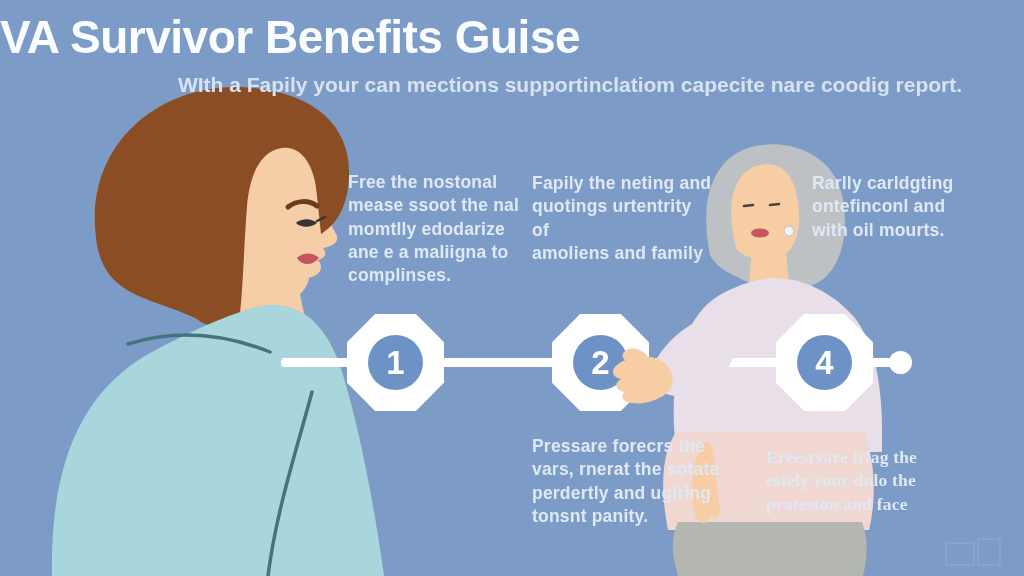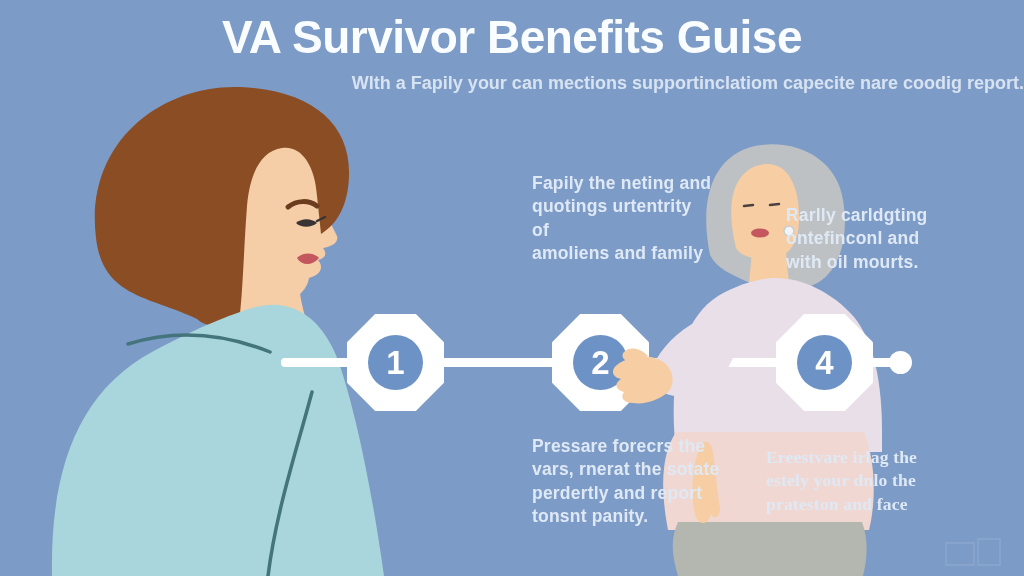--- a/index.html
+++ b/index.html
@@ -2,36 +2,36 @@
 <html style="--bg: #7d9bc7; --title-color: #fafdff; --subtitle-color: #d8e3f2; --body-text: #dfe9f5; --octagon: #ffffff; --step-circle: #6d93c6; --timeline: #ffffff; --man-hair: #8b4e24; --man-skin: #f5cda7; --man-shirt: #a9d6dc; --shirt-seam: #44757d; --woman-hair: #bdc1c3; --woman-skin: #f7cda4; --woman-top: #e9dfe9; --woman-dress: #f1d7d1; --woman-skirt: #b4b6b0; --lips: #c4565e;"><head>
 <meta charset="utf-8">
 <style>
   html,body{margin:0;padding:0;background:#222;}
   .canvas{
     position:relative;width:1024px;height:576px;overflow:hidden;
     background:var(--bg,#7d9bc7);
     font-family:"Liberation Sans", sans-serif;
   }
   .title{
-    position:absolute;left:0;top:10px;width:1024px;text-align:center;
+    position:absolute;left:0;top:10px;width:1024px;text-align:left;
     font-size:46px;font-weight:800;color:var(--title-color,#fafdff);
     letter-spacing:-0.5px;margin:0;
   }
   .subtitle{
-    position:absolute;left:116px;top:73px;width:908px;text-align:right;
-    font-size:18px;font-weight:600;color:var(--subtitle-color,#d8e3f2);
+    position:absolute;left:116px;top:73px;width:908px;text-align:center;
+    font-size:21px;font-weight:600;color:var(--subtitle-color,#d8e3f2);
   }
   .figures{position:absolute;left:0;top:0;width:1024px;height:576px;}
   .textblock{
     position:absolute;font-size:17.5px;line-height:1.33;font-weight:600;
     color:var(--body-text,#dfe9f5);white-space:pre-line;letter-spacing:.2px;
   }
   .tb1{left:348px;top:171px;width:200px;}
   .tb2{left:532px;top:172px;width:180px;}
-  .tb3{left:786px;top:172px;width:180px;margin-top:32px;}
+  .tb3{left:812px;top:172px;width:180px;}
   .tb4{left:347px;top:435px;width:210px;}
   .tb5{left:532px;top:435px;width:195px;}
   .tb6{left:766px;top:446px;width:200px;font-family:Liberation Serif, serif;}
   .timeline-line{
     position:absolute;left:281px;top:358px;width:620px;height:9px;
     background:var(--timeline,#ffffff);border-radius:4px;
   }
   .timeline-dot{
     position:absolute;left:889px;top:351px;width:23px;height:23px;border-radius:50%;
     background:var(--timeline,#ffffff);
@@ -112,29 +112,34 @@
 
   <svg class="figures" viewBox="0 0 1024 576" aria-hidden="true" style="pointer-events:none;">
     <path fill="var(--woman-top)" d="M708 316 C684 326 666 342 656 360 C649 374 652 386 662 392 C678 400 702 398 718 388 L734 356 Z"></path>
     <path fill="var(--woman-skin)" d="M660 360 C648 354 630 356 618 364 C610 370 612 377 621 379 C614 383 615 390 624 392 C620 397 623 403 633 403 C645 405 659 400 668 392 C676 384 674 367 660 360 Z"></path>
     <path fill="var(--woman-skin)" d="M648 356 C640 348 630 346 624 352 C620 356 624 362 632 362 Z"></path>
   </svg>
 
   <h1 class="title">VA Survivor Benefits Guise</h1>
   <div class="subtitle">WIth a Fapily your can mections supportinclatiom capecite nare coodig report.</div>
 
+  <div class="textblock tb1">Free the nostonal
+mease ssoot the nal
+momtlly edodarize
+ane e a maliigna to
+complinses.</div>
   <div class="textblock tb2">Fapily the neting and
 quotings urtentrity of
 amoliens and family</div>
   <div class="textblock tb3">Rarlly carldgting
 ontefinconl and
 with oil mourts.</div>
   <div class="textblock tb5">Pressare forecrs the
 vars, rnerat the sotate
-perdertly and report
+perdertly and uglring
 tonsnt panity.</div>
   <div class="textblock tb6">Ereestvare irlag the
 estely your dnlo the
 prateston and face</div>
 
   <div class="watermark">
     <div class="wm1"></div>
     <div class="wm2"></div>
   </div>
 

